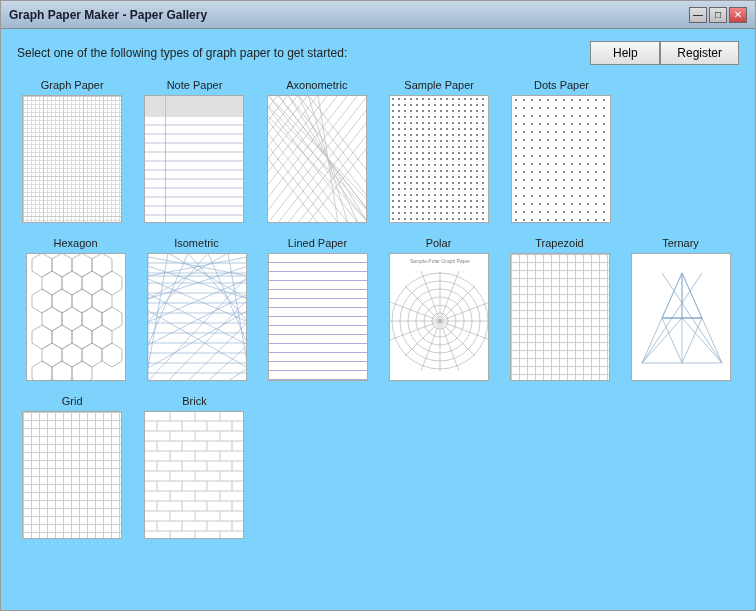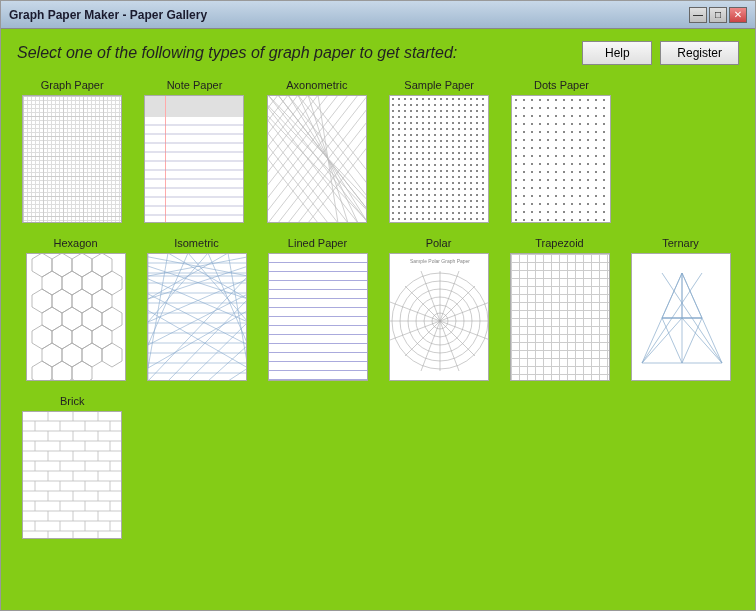--- a/index.html
+++ b/index.html
@@ -7,21 +7,21 @@
       font-family: 'Segoe UI', Tahoma, Geneva, Verdana, sans-serif;
       font-size: 12px;
       background: #f0f0f0;
       width: 756px;
       height: 611px;
       overflow: hidden;
     }
     .window {
       width: 756px;
       height: 611px;
-      background: #84cc16;
+      background: #7dd3fc;
       border: 1px solid #999;
       display: flex;
       flex-direction: column;
     }
     .title-bar {
       background: linear-gradient(to bottom, #c8d8e8, #a0b8d0);
       padding: 4px 8px;
       display: flex;
       align-items: center;
       justify-content: space-between;
@@ -67,27 +67,25 @@
       padding: 12px 16px;
       overflow-y: auto;
     }
     .top-bar {
       display: flex;
       align-items: center;
       justify-content: space-between;
       margin-bottom: 14px;
     }
     .instruction {
-      font-size: 16px;
+      font-size: 12px;
       color: #222;
-      font-style: italic;
     }
     .top-buttons {
       display: flex;
-      gap: 8px;
     }
     .btn {
       padding: 4px 16px;
       border: 1px solid #888;
       background: linear-gradient(to bottom, #f8f8f8, #e0e0e0);
       cursor: pointer;
       font-size: 12px;
       min-width: 70px;
     }
     .grid-section {
@@ -474,20 +472,26 @@
               <line x1="90" y1="110" x2="50" y2="65"></line>
             </g>
           </svg>
         </div>
       </div>
 
     </div>
 
     <div class="grid-section-3">
 
+      <div class="paper-item">
+        <span class="paper-label">Grid</span>
+        <div class="paper-thumb">
+          <div class="pattern-grid"></div>
+        </div>
+      </div>
 
       <div class="paper-item">
         <span class="paper-label">Brick</span>
         <div class="paper-thumb">
           <svg width="100" height="128">
             <rect width="100" height="128" fill="white"></rect>
             <g stroke="#bbb" stroke-width="0.8">
 
               <line x1="0" y1="10" x2="100" y2="10"></line>
               <line x1="0" y1="20" x2="100" y2="20"></line>

